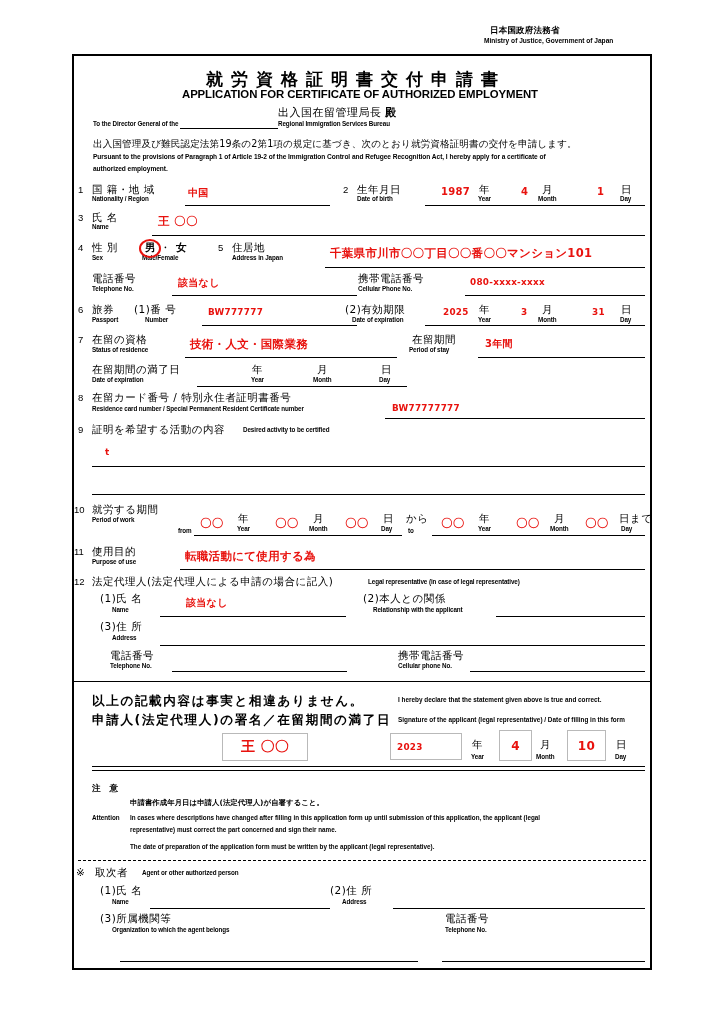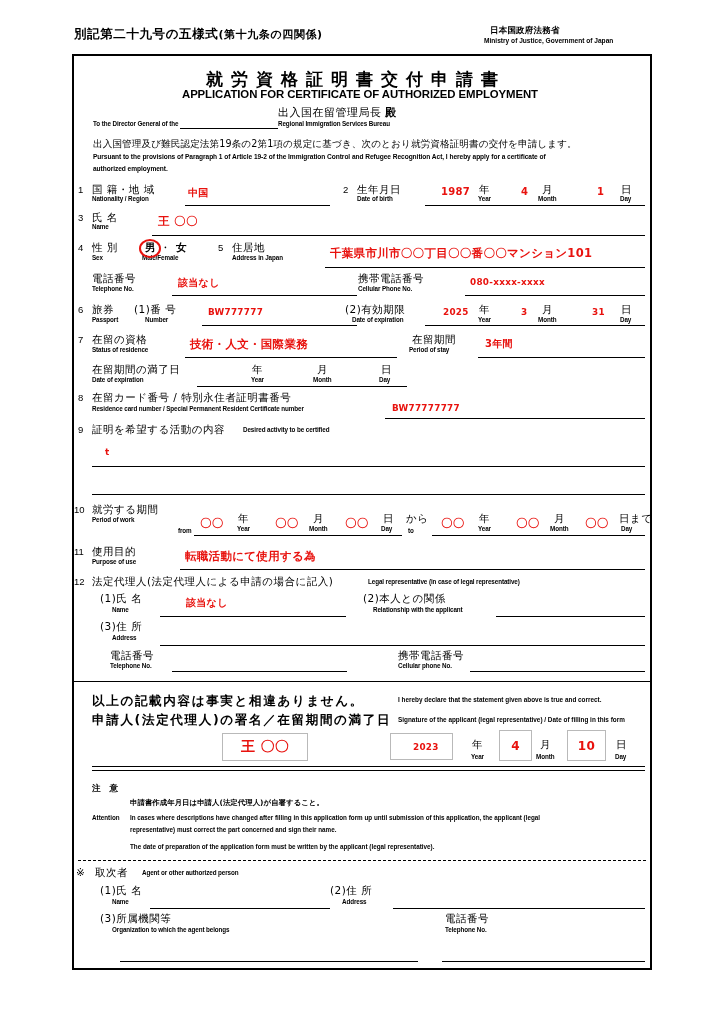--- a/index.html
+++ b/index.html
@@ -92,23 +92,20 @@
   .note-jp { font-size: 7.4px; font-weight: bold; letter-spacing: 0.05px; }
   .note-en { font-size: 6.3px; font-weight: bold;
              font-family: "Liberation Sans", sans-serif; }
   .note-tag { font-size: 8.6px; font-weight: bold; letter-spacing: 3px; }
 </style>
 </head>
 <body>
 
 <div class="page">
 
-  <div class="abs hdr-left jp" style="left:74px; top:26px;">
-    <span>別記第二十九号の五様式</span><small>(第十九条の四関係)</small>
-  </div>
   <div class="abs hdr-right-jp jp" style="left:490px; top:25px;">日本国政府法務省</div>
   <div class="abs hdr-right-en" style="left:484px; top:37px;">Ministry of Justice, Government of Japan</div>
 
   <div class="frame"></div>
 
   <div class="abs title-jp" style="left:206px; top:68px;">就労資格証明書交付申請書</div>
   <div class="abs title-en" style="left:182px; top:88px;">APPLICATION FOR CERTIFICATE OF AUTHORIZED EMPLOYMENT</div>
 
   <div class="abs lbl-jp jp" style="left:278px; top:105px; font-size:11px;">出入国在留管理局長</div>
   <div class="abs lbl-jp jp" style="left:385px; top:105px; font-size:11px; font-weight:bold;">殿</div>
@@ -300,21 +297,21 @@
 
   <div class="abs declare-jp jp" style="left:92px; top:693px;">以上の記載内容は事実と相違ありません。</div>
   <div class="abs declare-jp jp" style="left:92px; top:712px;">申請人(法定代理人)の署名／在留期間の満了日</div>
   <div class="abs declare-en" style="left:398px; top:696px;">I hereby declare that the statement given above is true and correct.</div>
   <div class="abs declare-en" style="left:398px; top:716px;">Signature of the applicant (legal representative) / Date of filling in this form</div>
 
   <div class="sig-box" style="left:222px; top:733px; width:86px; height:28px;">
     <span class="ink" style="font-size:14px;">王 〇〇</span>
   </div>
 
-  <div class="sig-box" style="left:390px; top:733px; width:63px; height:27px; justify-content:flex-start; padding-left:22px;">
+  <div class="sig-box" style="left:390px; top:733px; width:72px; height:27px; justify-content:flex-start; padding-left:6px;">
     <span class="ink ink-sm">2023</span>
   </div>
   <div class="abs lbl-jp jp" style="left:472px; top:738px;">年</div>
   <div class="abs lbl-en" style="left:471px; top:753px;">Year</div>
 
   <div class="sig-box" style="left:499px; top:730px; width:33px; height:31px;">
     <span class="ink" style="font-size:12px;">4</span>
   </div>
   <div class="abs lbl-jp jp" style="left:540px; top:738px;">月</div>
   <div class="abs lbl-en" style="left:536px; top:753px;">Month</div>

